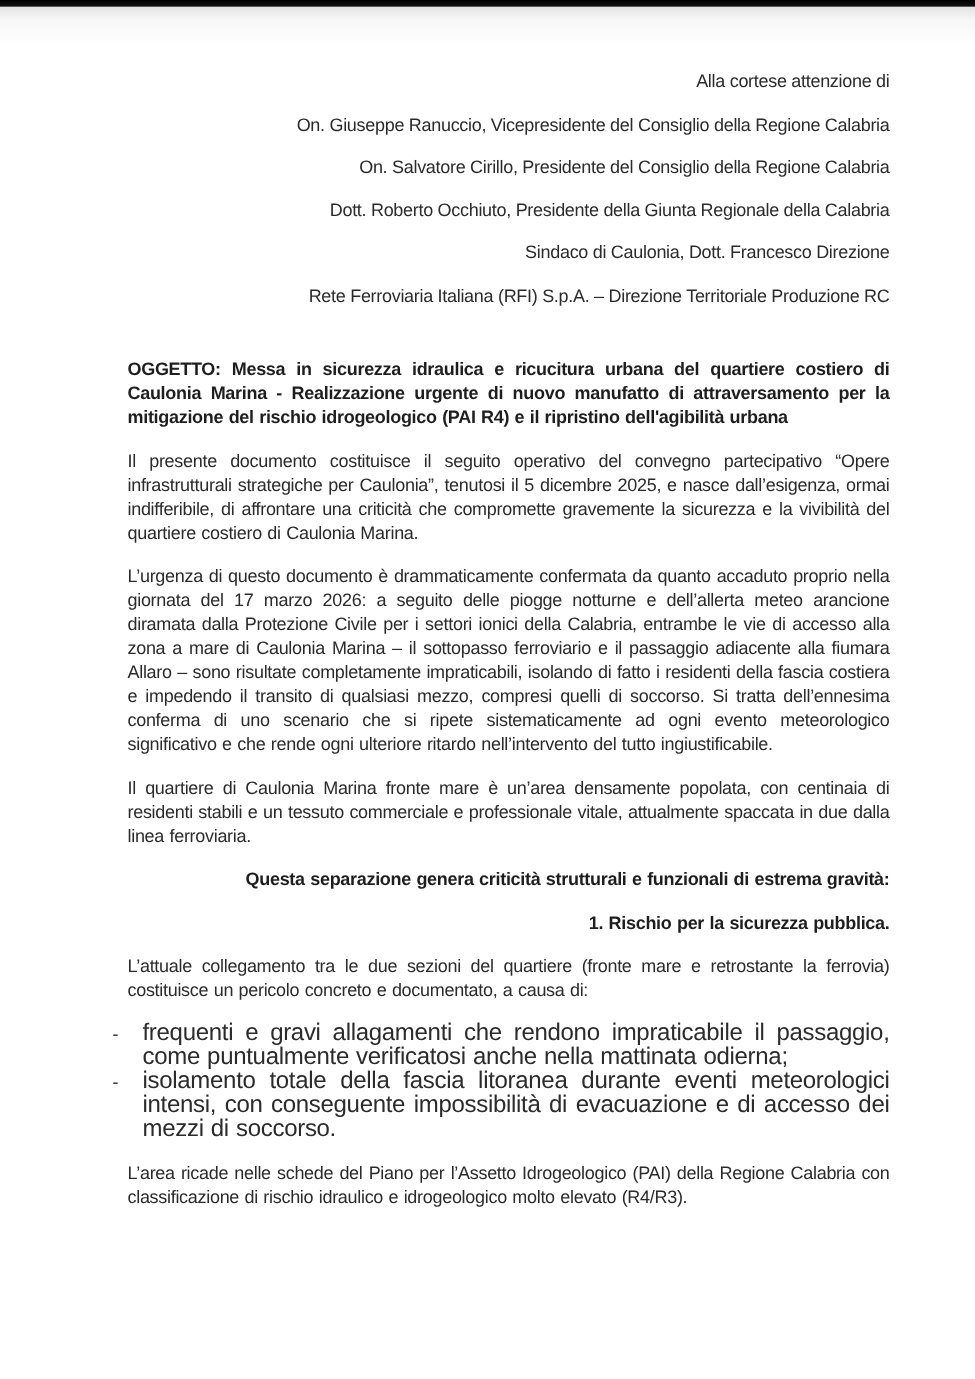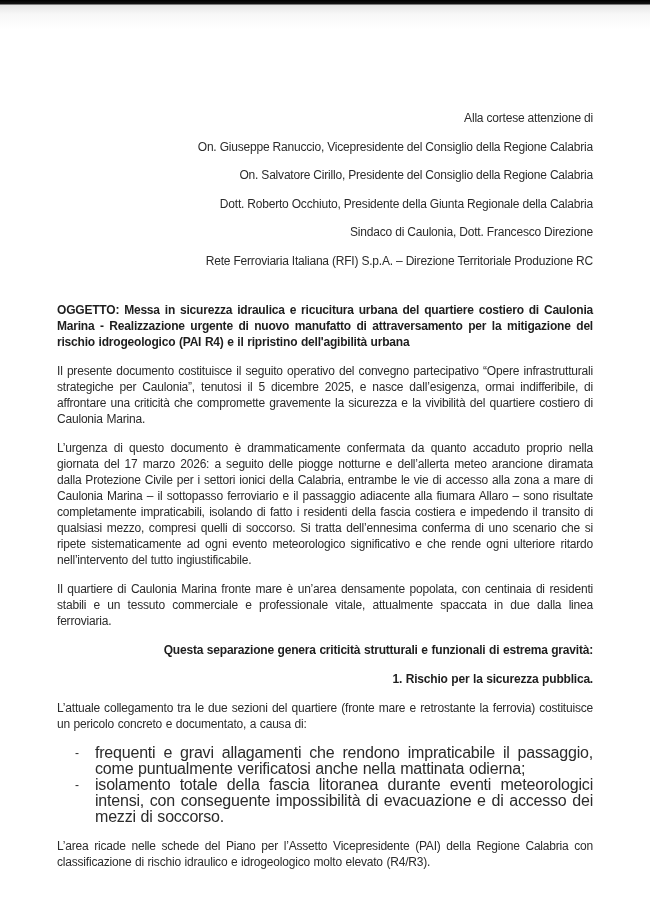--- a/index.html
+++ b/index.html
@@ -29,34 +29,35 @@
     background: linear-gradient(to bottom,
       #000000 0px, var(--top-bar) 4px,
       #e6e6e6 5px, #f7f7f7 14px, #ffffff 30px);
   }
   .content {
     position: absolute;
     top: 0; left: 0; right: 0;
     padding: 0 57px;
   }
   .recipients {
-    margin-top: 104px;
+    margin-top: 40px;
     text-align: right;
     font-size: 12px;
     line-height: 28.5px;
     letter-spacing: -0.2px;
   }
   .recipients p { margin: 0; }
   p.body-par, p.subject, p.heading {
     font-size: 12px;
     line-height: 16px;
     letter-spacing: -0.2px;
     text-align: justify;
     margin-top: 13px;
     word-spacing: 0.5px;
+    margin-left: 28px;
   }
   p.subject {
     margin-top: 27px;
     font-weight: bold;
     color: var(--bold-text);
   }
   p.heading {
     font-weight: bold;
     color: var(--bold-text);
     text-align: right;
@@ -120,16 +121,16 @@
         <span class="bullet-marker">-</span>
         <span class="bullet-text">frequenti e gravi allagamenti che rendono impraticabile il passaggio, come puntualmente verificatosi anche nella mattinata odierna;</span>
       </div>
       <div class="bullet-item">
         <span class="bullet-marker">-</span>
         <span class="bullet-text">isolamento totale della fascia litoranea durante eventi meteorologici intensi, con conseguente impossibilità di evacuazione e di accesso dei mezzi di soccorso.</span>
       </div>
     </div>
 
 
-    <p class="body-par">L’area ricade nelle schede del Piano per l’Assetto Vicepresidente (PAI) della Regione Calabria con classificazione di rischio idraulico e idrogeologico molto elevato (R4/R3).</p>
+    <p class="body-par">L’area ricade nelle schede del Piano per l’Assetto Idrogeologico (PAI) della Regione Calabria con classificazione di rischio idraulico e idrogeologico molto elevato (R4/R3).</p>
 
   </div>
 </div>
 
 </body></html>

